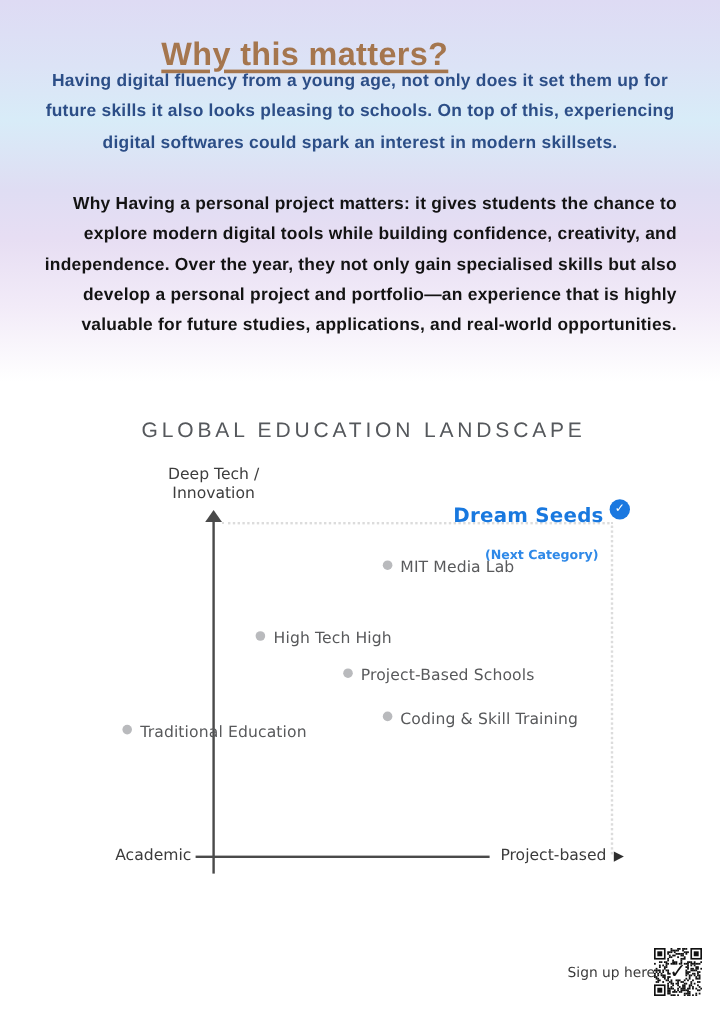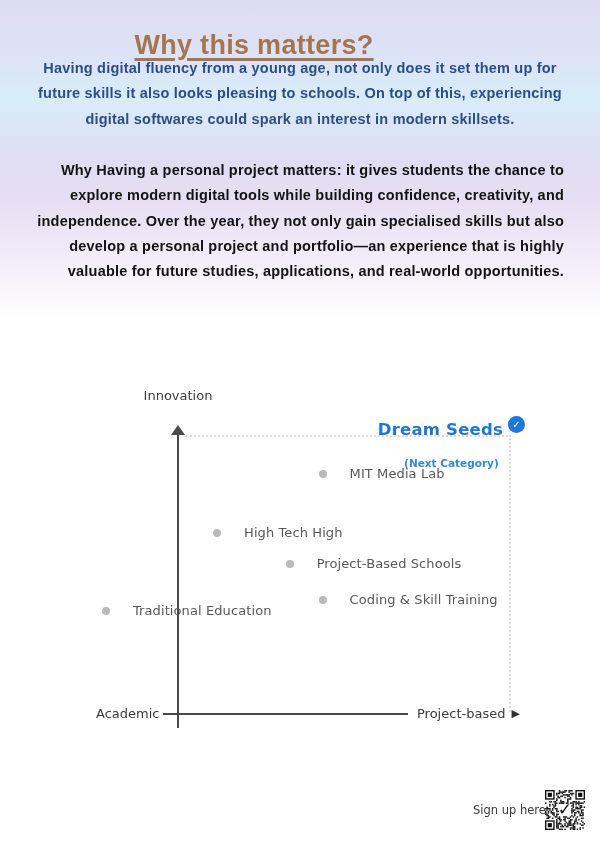--- a/index.html
+++ b/index.html
@@ -45,40 +45,42 @@
   .tri{font-size:11px;color:#2f2f2f;line-height:14px;}
   .dot-h{left:145px;top:113px;width:323px;height:0;border-top:2px dotted #dcdcdc;}
   .dot-v{left:469px;top:113px;width:0;height:277px;border-left:2px dotted #dcdcdc;}
   .highlight{top:88px;right:40px;display:inline-flex;flex-direction:column;align-items:center;}
   .hl-row{display:flex;align-items:center;gap:5px;}
   .hl-name{font:700 16.5px/18px "DejaVu Sans",sans-serif;color:#1878df;letter-spacing:.2px;margin-top:11px;}
   .hl-badge{width:17px;height:17px;border-radius:50%;background:#1a78e0;
     display:flex;align-items:center;justify-content:center;
     font:700 10px/10px "DejaVu Sans",sans-serif;color:#ffffff;}
   .hl-sub{margin-top:18px;font:700 10.5px/12px "DejaVu Sans",sans-serif;color:#2f89e8;}
-  .point{position:absolute;display:flex;align-items:center;gap:23px;}
+  .point{position:absolute;display:flex;gap:7px;}
   .pdot{width:8px;height:8px;border-radius:50%;background:#b9babd;flex:none;}
   .plabel{font:400 13px/14px "DejaVu Sans",sans-serif;color:#58595b;white-space:nowrap;letter-spacing:.1px;}
   .note{left:56px;top:442px;margin:0;
     font:400 13px/16px "DejaVu Sans",sans-serif;color:#4b4b4b;letter-spacing:.2px;}
   .signup-label{left:433px;top:482px;font:400 11.5px/13px "DejaVu Sans",sans-serif;color:#3a3a3a;}
   .qr{left:505px;top:468px;width:40px;height:40px;}
 </style>
 </head>
 <body>
 
 <header>
   <h1 class="abs title">Why this matters?</h1>
   <p class="abs p1">Having digital fluency from a young age, not only does it set them up for future skills it also looks pleasing to schools. On top of this, experiencing digital softwares could spark an interest in modern skillsets.</p>
   <p class="abs p2">Why Having a personal project matters: it gives students the chance to explore modern digital tools while building confidence, creativity, and independence. Over the year, they not only gain specialised skills but also develop a personal project and portfolio—an experience that is highly valuable for future studies, applications, and real-world opportunities.</p>
 </header>
 
 <section class="abs card">
+  <h2 class="abs chart-title">GLOBAL EDUCATION LANDSCAPE</h2>
 
   <div class="abs y-label">
+    <div>Deep Tech /</div>
     <div>Innovation</div>
   </div>
   <div class="abs y-arrow"></div>
   <div class="abs y-axis"></div>
   <div class="abs x-axis"></div>
   <div class="abs x-left">Academic</div>
   <div class="abs x-right">
     <span>Project-based</span>
     <span class="tri">▶</span>
   </div>

